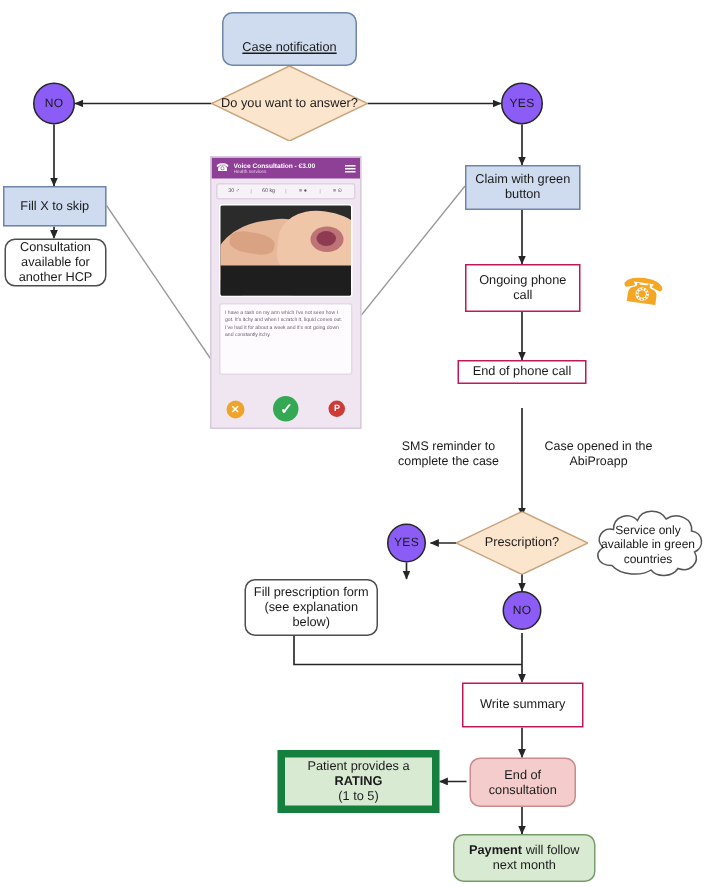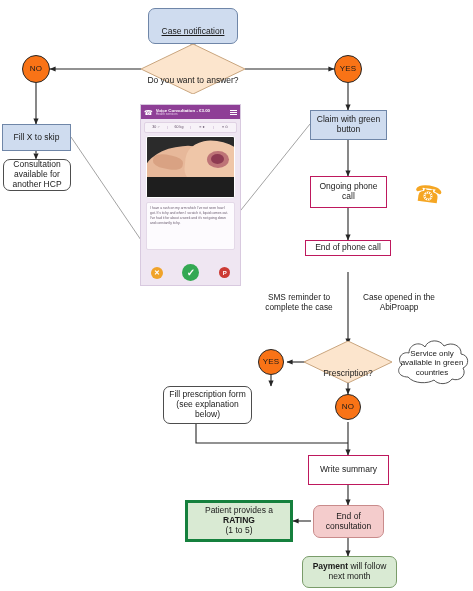--- a/index.html
+++ b/index.html
@@ -7,30 +7,30 @@
        font-family:"Liberation Sans", sans-serif;color:#1a1a1a;}
   #canvas{position:absolute;left:0;top:0;width:473px;height:591px;}
   .node{position:absolute;box-sizing:border-box;display:flex;align-items:center;
         justify-content:center;text-align:center;line-height:1.15;}
   .txt{display:block;width:100%;padding:0 3px;}
 
   
   .box-blue{background:#cfdcef;border:1px solid #6f86a8;border-radius:7px;font-size:8.5px;}
   .box-plain{background:#ffffff;border:1px solid #be185d;font-size:8.5px;}
   .box-round{background:#ffffff;border:1px solid #4d4d4d;border-radius:7px;font-size:8.5px;}
-  .box-green{background:#d9ead3;border:3px solid #15803d;font-size:8.5px;}
+  .box-green{background:#d9ead3;border:5px solid #15803d;font-size:8.5px;}
   .box-green-round{background:#d9ead3;border:1px solid #7a9c6a;border-radius:7px;font-size:8.5px;}
   .box-red{background:#f4cccc;border:1px solid #c98b8b;border-radius:7px;font-size:8.5px;}
 
-  .circle{border:1.2px solid #262626;border-radius:50%;background:#f97316;
+  .circle{border:1.2px solid #262626;border-radius:50%;background:#8b5cf6;
           font-size:8px;letter-spacing:.2px;}
 
   .diamond-wrap{position:absolute;}
   .diamond-wrap svg{position:absolute;left:0;top:0;}
-  .diamond-label{position:absolute;left:0;top:12px;width:100%;height:100%;
+  .diamond-label{position:absolute;left:0;top:0;width:100%;height:100%;
         display:flex;align-items:center;justify-content:center;text-align:center;
         font-size:8.5px;line-height:1.15;}
 
   .freetext{position:absolute;font-size:8.3px;text-align:center;line-height:1.25;color:#1a1a1a;}
 
   .underline{text-decoration:underline;margin-top:12px;}
   .bold{font-weight:bold;}
 
   
   #phone{position:absolute;left:140px;top:104px;width:99px;height:180px;

